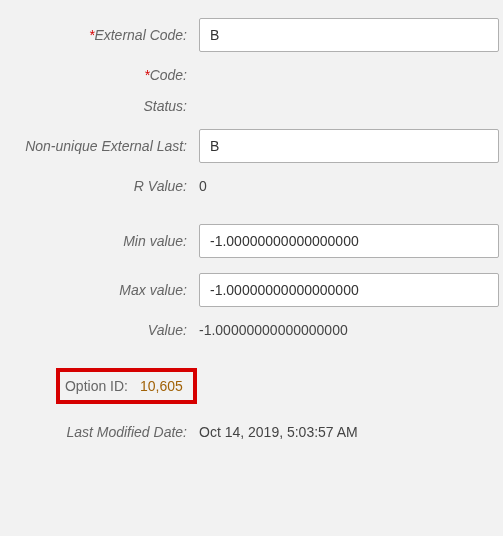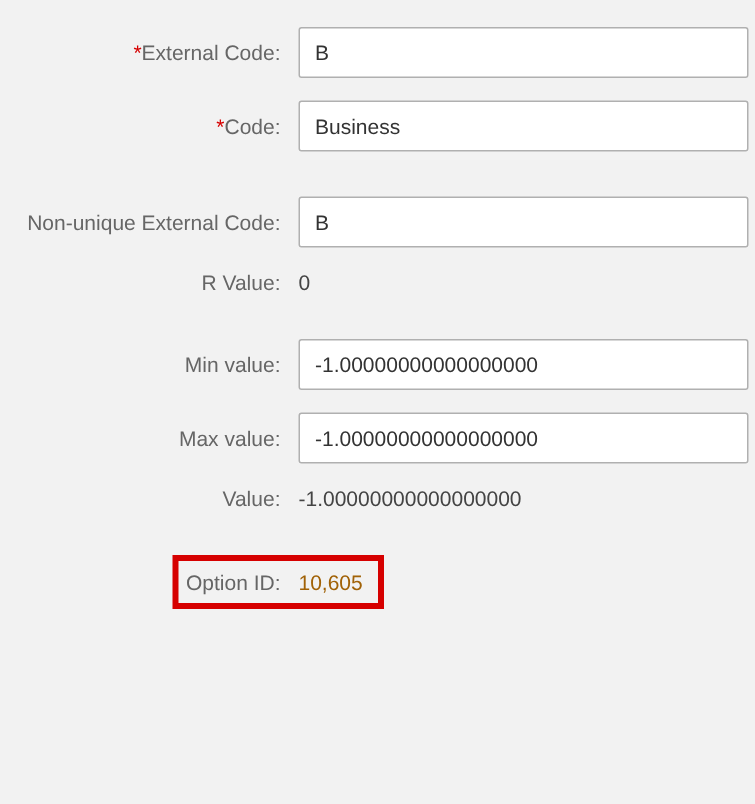--- a/index.html
+++ b/index.html
@@ -22,20 +22,21 @@
     }
     .row.input-row {
       margin-bottom: 15px;
       align-items: center;
     }
     .label-col {
       width: 195px;
       text-align: right;
       padding-right: 8px;
       color: #666;
+      font-style: italic;
     }
     .req { color: #d60000; }
     .value-col {
       flex: 1;
       color: #444;
       padding-left: 4px;
     }
     input.text-input {
       width: 300px;
       max-width: 300px;
@@ -46,21 +47,21 @@
       background: #fff;
       font-size: 14px;
       color: #333;
       outline: none;
     }
     .highlight-box {
       border: 4px solid #d60000;
       padding: 6px 10px 6px 0;
       display: inline-flex;
       align-items: baseline;
-      margin-left: 115px;
+      margin-left: 56px;
       margin-bottom: 20px;
     }
     .highlight-box .inner-label {
       width: 76px;
       text-align: right;
       padding-right: 8px;
       color: #666;
     }
     .highlight-box .inner-value {
       color: #a16207;
@@ -78,30 +79,28 @@
     </div>
     <div class="value-col">
       <input class="text-input" type="text" value="B" style="">
     </div>
   </div>
 
   <div class="row input-row">
     <div class="label-col">
       <span class="req">*</span><span>Code:</span>
     </div>
-    <div class="value-col">
-      <input class="text-input" type="text" value="Business" style="">
-    </div>
   </div>
 
   <div class="row input-row">
+    <div class="label-col">Status:</div>
   </div>
 
   <div class="row input-row">
-    <div class="label-col">Non-unique External Code:</div>
+    <div class="label-col">Non-unique External Last:</div>
     <div class="value-col">
       <input class="text-input" type="text" value="B" style="">
     </div>
   </div>
 
   <div class="row">
     <div class="label-col">R Value:</div>
     <div class="value-col">0</div>
   </div>
 
@@ -123,14 +122,18 @@
   <div class="row">
     <div class="label-col">Value:</div>
     <div class="value-col">-1.00000000000000000</div>
   </div>
 
   <div class="highlight-box">
     <div class="inner-label">Option ID:</div>
     <div class="inner-value">10,605</div>
   </div>
 
+  <div class="row">
+    <div class="label-col">Last Modified Date:</div>
+    <div class="value-col">Oct 14, 2019, 5:03:57 AM</div>
+  </div>
 
 </div>
 
 </body></html>

